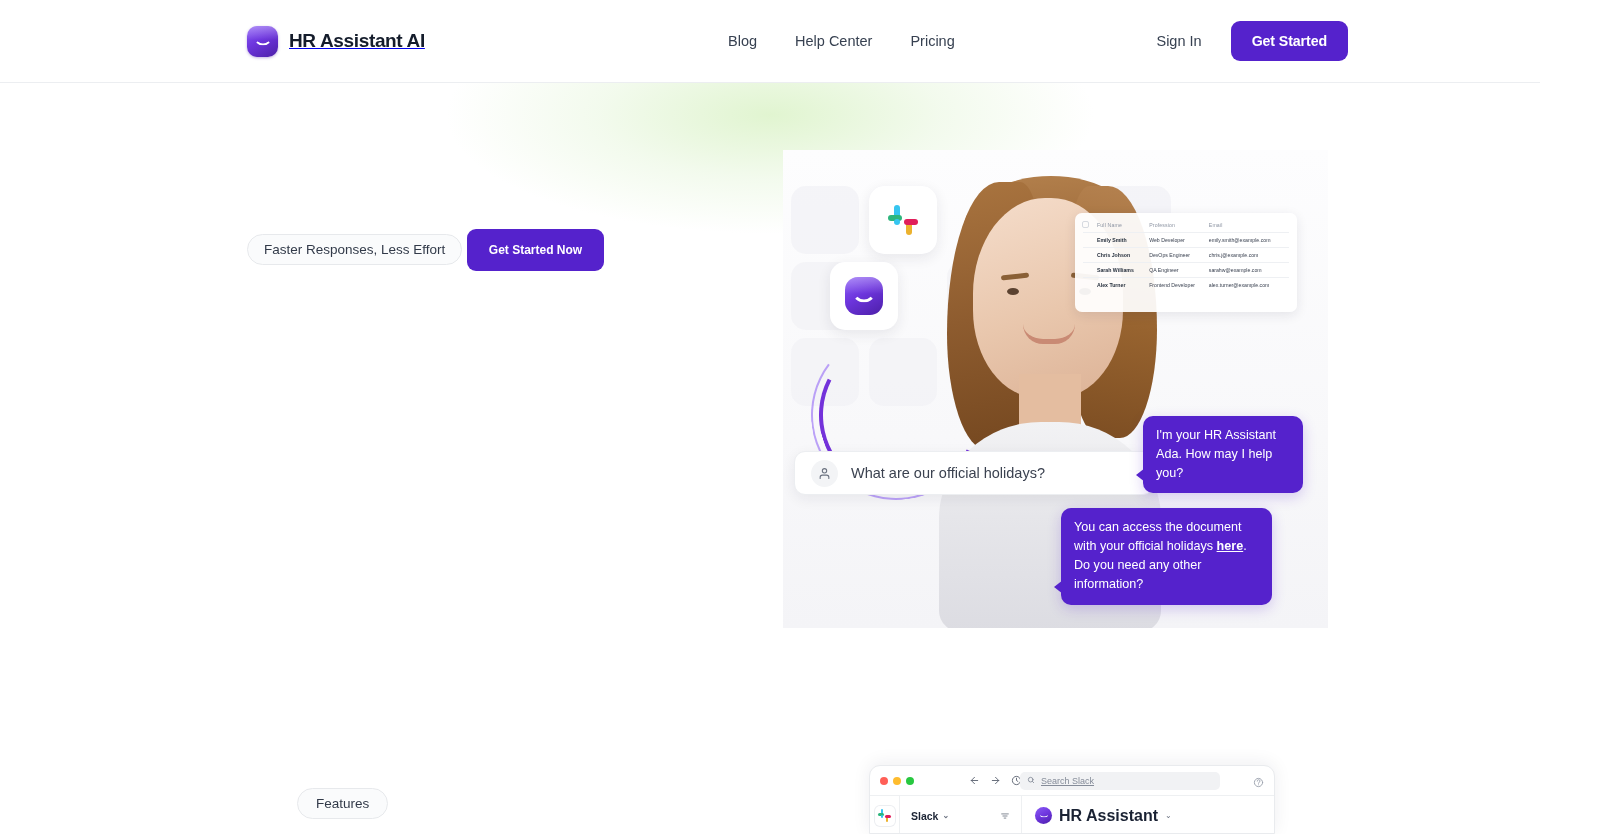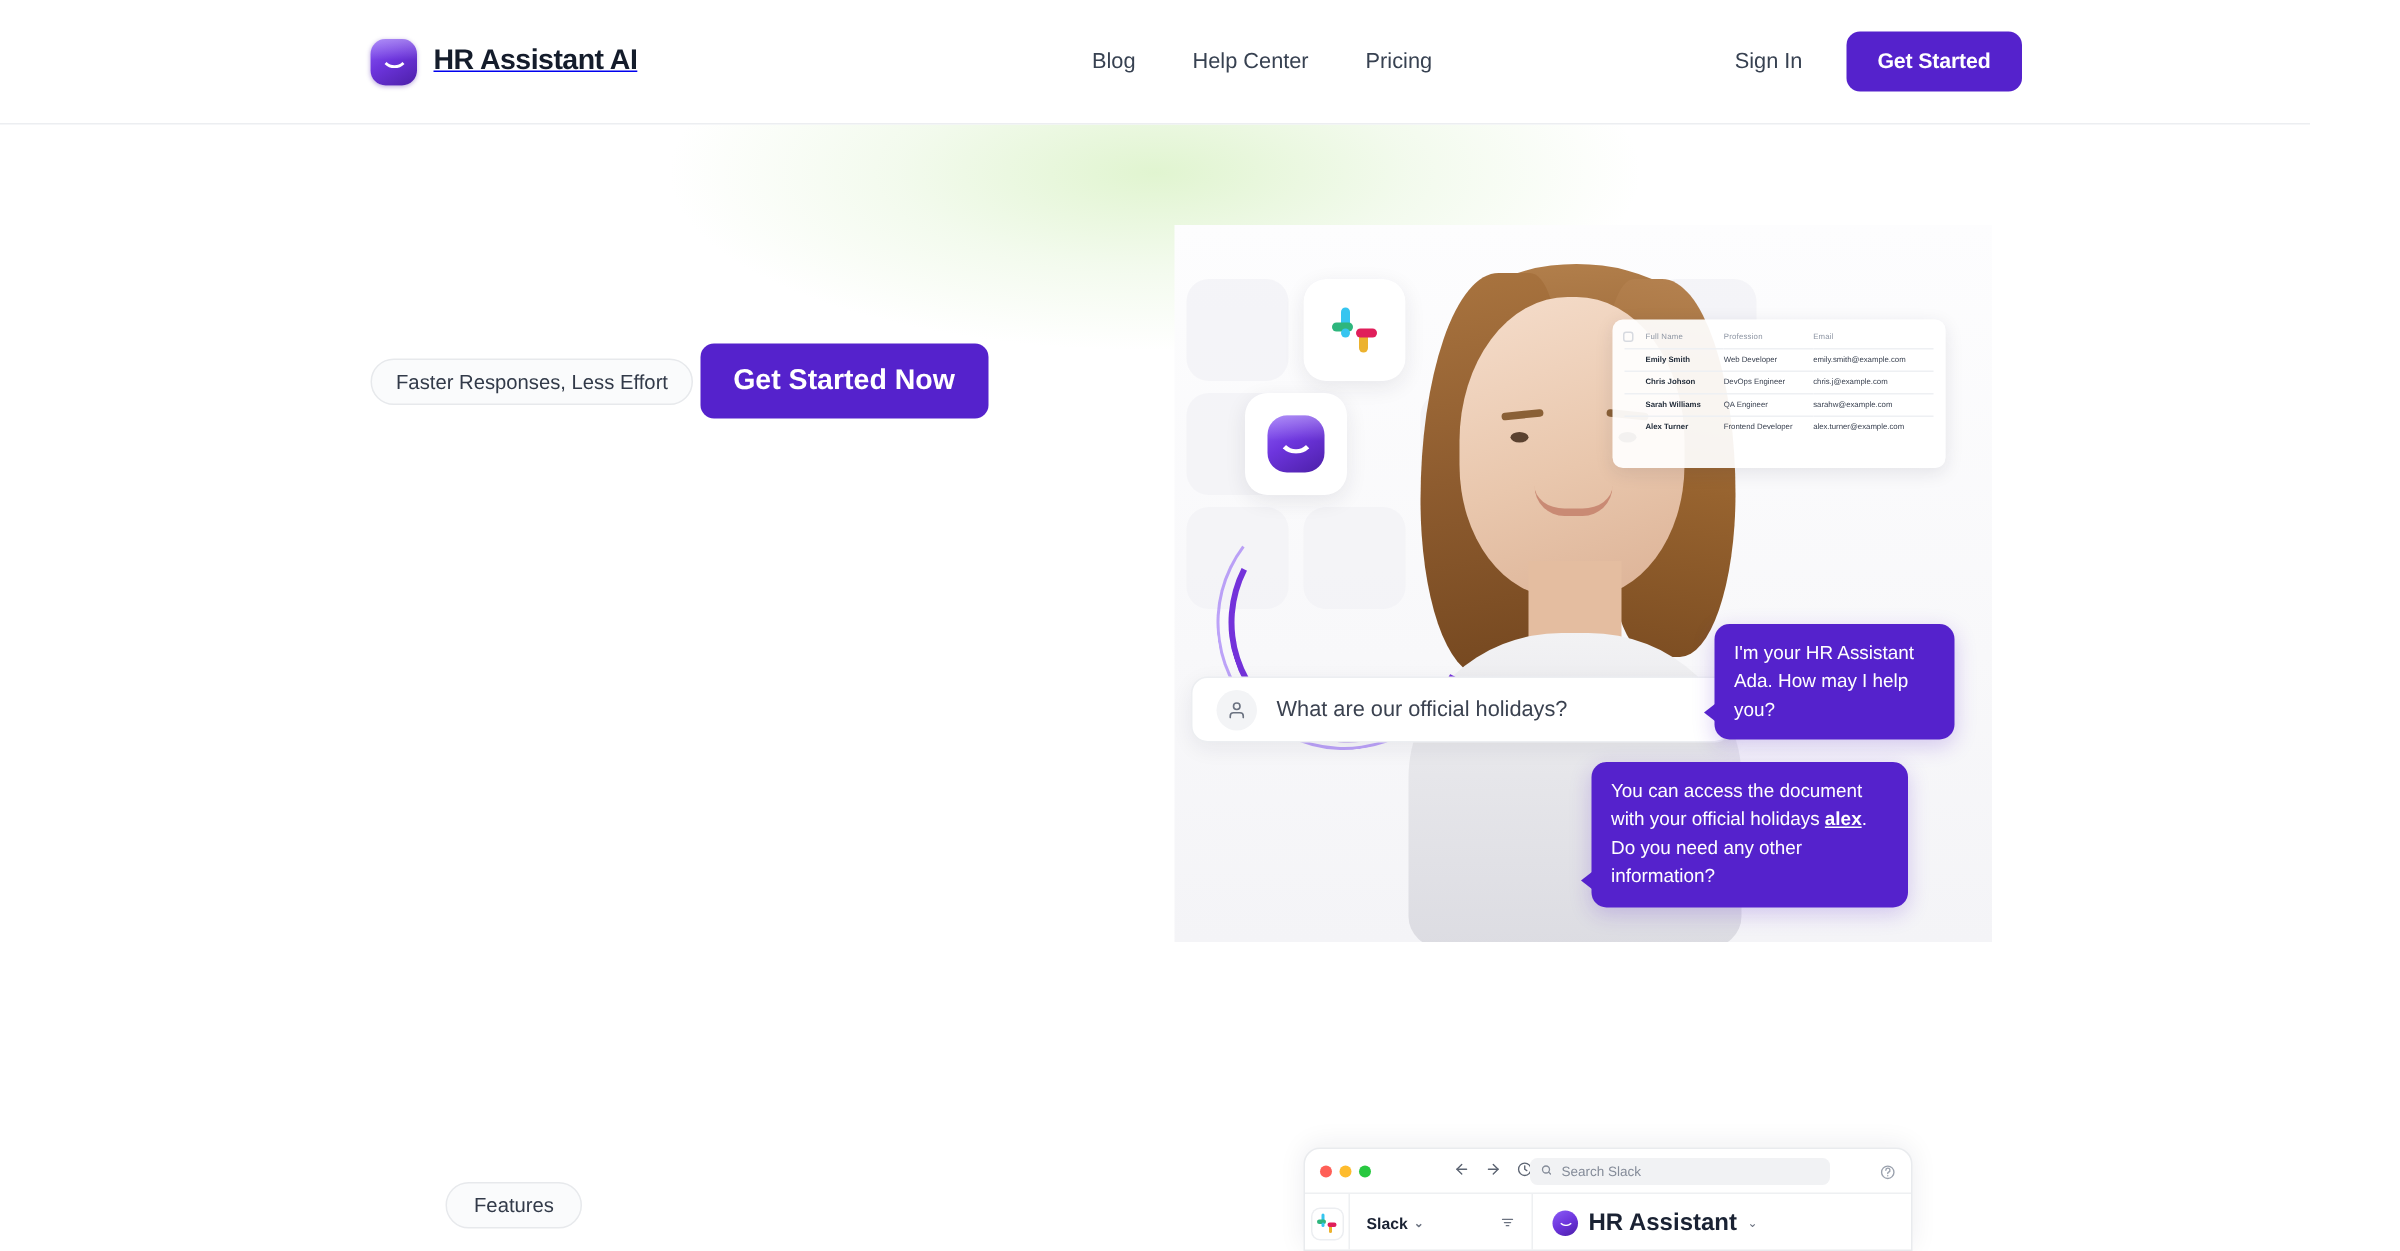--- a/index.html
+++ b/index.html
@@ -55,21 +55,21 @@
     border-radius: 20px; padding: 7px 16px; font-size: 13.5px; color: #323a49;
   }
   .hero-title {
     margin-top: 28px; font-size: 62px; line-height: 1.0; font-weight: 700;
     letter-spacing: -2.3px; color: #1a2233; max-width: 545px;
   }
   .hero-sub {
     margin-top: 34px; font-size: 17px; line-height: 1.55; color: #454f5f; max-width: 430px;
   }
   .btn-hero {
-    margin-top: 43px; background: #5522cc; color: #fff; font-size: 19px; font-weight: 700;
+    margin-top: 43px; background: #5522cc; color: #fff; font-size: 12px; font-weight: 700;
     border: none; border-radius: 9px; padding: 14px 22px; cursor: pointer;
   }
 
   
   .hero-visual {
     position: absolute; left: 783px; top: 150px; width: 545px; height: 478px; z-index: 5;
     background: linear-gradient(180deg,#fdfdfe 0%, #f8f8fa 60%, #f4f4f7 100%);
     overflow: hidden;
   }
   
@@ -203,21 +203,21 @@
   }
   .sm-topbar { height: 30px; display: flex; align-items: center; position: relative;
     border-bottom: 1px solid #eef0f2; padding: 0 10px; }
   .dots { display: flex; gap: 5px; }
   .dot { width: 8px; height: 8px; border-radius: 50%; }
   .dot.r { background: #ff5f57; } .dot.y { background: #febc2e; } .dot.g { background: #28c840; }
   .sm-navicons { display: flex; align-items: center; gap: 10px; margin-left: 55px; color: #5c6472; }
   .sm-search {
     position: absolute; left: 150px; top: 6px; width: 200px; height: 18px;
     background: #f1f2f4; border-radius: 5px; display: flex; align-items: center; gap: 6px;
-    padding: 0 7px; font-size: 9px; color: #858c99;
+    padding: 0 7px; font-size: 9px; color: #858c99; text-decoration: underline;
   }
   .sm-help { position: absolute; right: 10px; top: 8px; color: #9aa1ad; }
 
   .sm-body { display: flex; height: 39px; }
   .sm-rail { width: 30px; border-right: 1px solid #eef0f2; display:flex; align-items:center; justify-content:center; }
   .sm-rail-icon { width: 20px; height: 20px; border-radius: 5px; background:#fff;
     box-shadow: 0 0 0 1px #eceef1; display:flex; align-items:center; justify-content:center; }
   .sm-sidebar { width: 122px; border-right: 1px solid #eef0f2; display: flex; align-items: center;
     justify-content: space-between; padding: 0 11px; }
   .sm-ws { font-size: 10.5px; font-weight: 700; color: #1a2233; display:flex; align-items:center; gap:4px; }
@@ -356,21 +356,21 @@
       <span class="q-text">What are our official holidays?</span>
     </div>
 
     <div class="bubble bubble-1">
       <span class="tail"></span>
       <span>I'm your HR Assistant Ada. How may I help you?</span>
     </div>
 
     <div class="bubble bubble-2">
       <span class="tail"></span>
-      <span>You can access the document with your official holidays </span><a class="lnk" href="#">alex</a><span>. Do you need any other information?</span>
+      <span>You can access the document with your official holidays </span><a class="lnk" href="#">here</a><span>. Do you need any other information?</span>
     </div>
 
   </div>
 
   <span class="features-pill">Features</span>
 
   <div class="slack-mock">
     <div class="sm-topbar">
       <span class="dots">
         <span class="dot r"></span>

